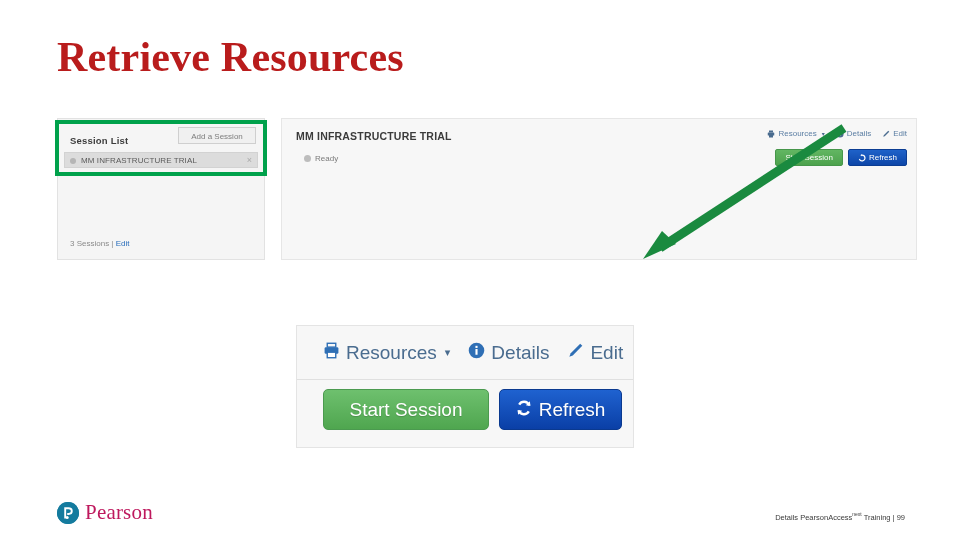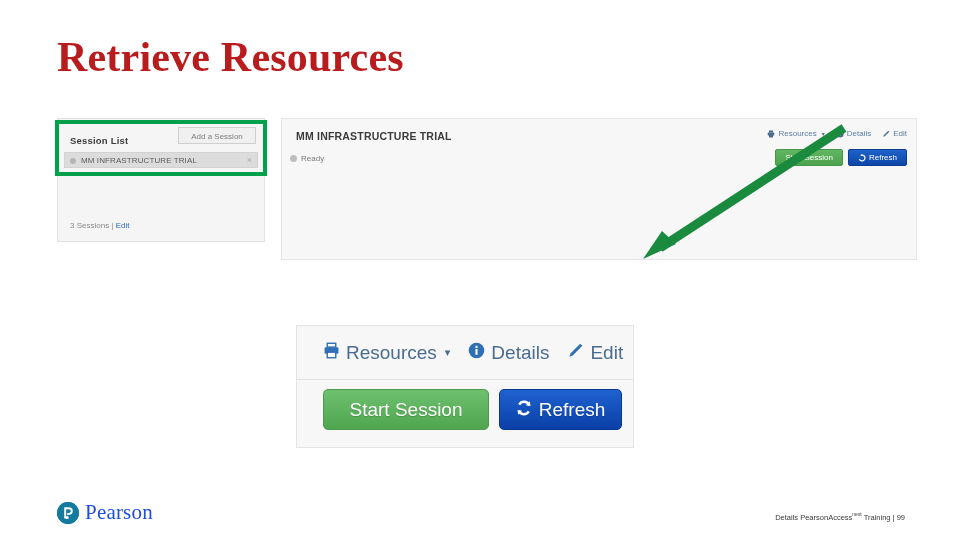--- a/index.html
+++ b/index.html
@@ -35,21 +35,21 @@
     top: 118px;
     width: 860px;
     height: 145px;
   }
 
   .session-panel {
     position: absolute;
     left: 0;
     top: 0;
     width: 208px;
-    height: 124px;
+    height: 142px;
     background: #f5f5f5;
     border: 1px solid #e2e2e2;
     box-sizing: border-box;
   }
   .session-head {
     position: relative;
     height: 30px;
     background: #f5f5f5;
   }
   .session-head-title {
@@ -136,21 +136,21 @@
     position: absolute;
     left: 14px;
     top: 11px;
     font-size: 10.5px;
     font-weight: bold;
     color: #3b3b3b;
     letter-spacing: 0.2px;
   }
   .detail-status {
     position: absolute;
-    left: 8px;
+    left: 22px;
     top: 35px;
     font-size: 8px;
     color: #7a7a7a;
     text-align: center;
   }
   .detail-status-dot {
     display: inline-block;
     width: 7px;
     height: 7px;
     border-radius: 50%;
@@ -308,21 +308,21 @@
   .pearson-mark {
     width: 22px;
     height: 22px;
     border-radius: 50%;
     background: #147b9e;
     position: relative;
   }
   .pearson-word {
     font-family: "Liberation Serif", serif;
     font-size: 21px;
-    color: #1d4ed8;
+    color: #be185d;
     letter-spacing: 0.2px;
   }
   .footer-note {
     position: absolute;
     right: 55px;
     top: 511px;
     font-size: 7.5px;
     color: #3a3a3a;
     white-space: nowrap;
   }

